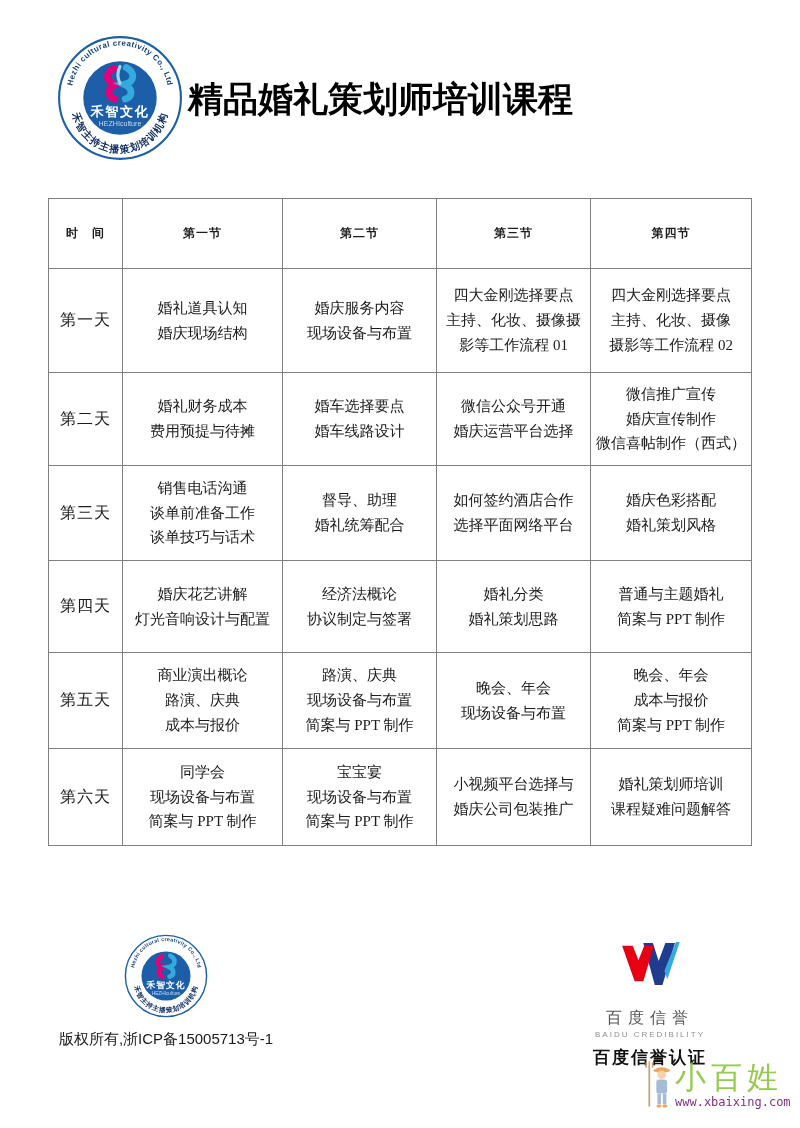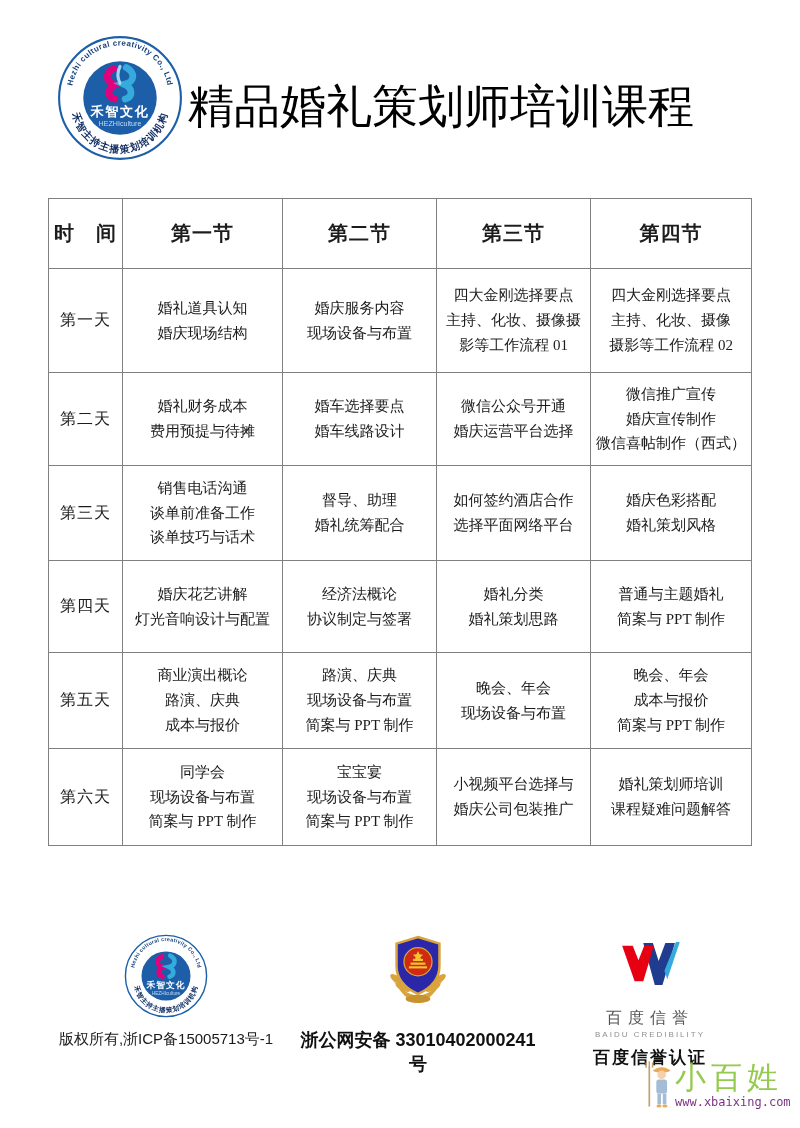--- a/index.html
+++ b/index.html
@@ -4,28 +4,28 @@
 <style>
   html,body{margin:0;padding:0;background:#fff;}
   .page{position:relative;width:800px;height:1128px;background:#ffffff;overflow:hidden;
         font-family:"Liberation Sans","DejaVu Sans",sans-serif;}
 
   
   .brand-logo{position:absolute;}
   .logo-header{left:57px;top:35px;}
   .page-title{position:absolute;left:188px;top:76px;width:540px;
       font-family:"Liberation Serif","DejaVu Serif",serif;
-      font-weight:normal;font-size:46px;color:#000;letter-spacing:0px;white-space:nowrap;}
+      font-weight:bold;font-size:35px;color:#000;letter-spacing:0px;white-space:nowrap;}
 
   
   table.course{position:absolute;left:48px;top:198px;border-collapse:collapse;table-layout:fixed;}
   table.course td{border:1px solid #808080;text-align:center;vertical-align:middle;
       font-family:"Liberation Serif","DejaVu Serif",serif;color:#1c1c1c;
       font-size:15px;line-height:1.65;white-space:pre-line;padding:2px 4px;box-sizing:border-box;}
-  table.course tr.head td{font-size:20px;font-weight:600;letter-spacing:1px;text-align:center;}
+  table.course tr.head td{font-size:12px;font-weight:600;letter-spacing:1px;text-align:center;}
   table.course td.day{font-size:16px;letter-spacing:1px;}
 
   
   .footer-block{position:absolute;text-align:center;}
   .fb-left{left:42px;top:934px;width:248px;}
   .fb-center{left:300px;top:932px;width:236px;}
   .fb-right{left:560px;top:940px;width:180px;}
   .fb-caption{margin-top:8px;font-size:15px;color:#1a1a1a;}
   .fb-police{margin-top:16px;font-size:18px;font-weight:bold;color:#111;}
   .baidu-name{margin-top:16px;font-size:16px;color:#555;letter-spacing:6px;}
@@ -175,37 +175,20 @@
         <textPath href="#arcBotF" startOffset="50%" text-anchor="middle">禾智主持主播策划培训机构</textPath>
       </text>
       <path d="M54 32 C45 37 46 45 56 47 C47 51 48 59 55 61" fill="none" stroke="#e0027d" stroke-width="6.5" stroke-linecap="round"></path>
       <path d="M66 31 C75 36 74 45 64 47 C73 51 72 59 65 61" fill="none" stroke="#35aadc" stroke-width="6.5" stroke-linecap="round"></path>
       <text x="60" y="77" text-anchor="middle" font-size="12.5" fill="#ffffff" font-weight="bold" letter-spacing="1.5">禾智文化</text>
       <text x="60" y="87" text-anchor="middle" font-size="6.8" fill="#c3daf2">HEZHIculture</text>
     </svg>
     <div class="fb-caption">版权所有,浙ICP备15005713号-1</div>
   </div>
 
-  <div class="footer-block fb-center">
-    <svg width="66" height="76" viewBox="0 0 80 90">
-      <path d="M6,50 Q24,84 40,85 Q56,84 74,50 Q60,74 40,76 Q20,74 6,50 Z" fill="#d9a43c"></path>
-      <ellipse cx="14" cy="56" rx="9" ry="4" fill="#d9a43c" transform="rotate(35 14 56)"></ellipse>
-      <ellipse cx="66" cy="56" rx="9" ry="4" fill="#d9a43c" transform="rotate(-35 66 56)"></ellipse>
-      <ellipse cx="22" cy="66" rx="10" ry="4" fill="#d9a43c" transform="rotate(25 22 66)"></ellipse>
-      <ellipse cx="58" cy="66" rx="10" ry="4" fill="#d9a43c" transform="rotate(-25 58 66)"></ellipse>
-      <ellipse cx="40" cy="80" rx="15" ry="5" fill="#c8922e"></ellipse>
-      <path d="M40,5 L66,13 L66,40 Q66,62 40,74 Q14,62 14,40 L14,13 Z" fill="#2a28a8" stroke="#d9a43c" stroke-width="3"></path>
-      <circle cx="40" cy="35" r="17" fill="#cf2a12" stroke="#d9a43c" stroke-width="1.5"></circle>
-      <path d="M40,22 l1.8,4 4.4,.4 -3.3,3 1,4.3 -3.9,-2.3 -3.9,2.3 1,-4.3 -3.3,-3 4.4,-.4 Z" fill="#f4c430"></path>
-      <rect x="31" y="36" width="18" height="2.6" fill="#f4c430"></rect>
-      <rect x="29" y="40.5" width="22" height="2.6" fill="#f4c430"></rect>
-      <rect x="34" y="31.5" width="12" height="2.6" fill="#f4c430"></rect>
-    </svg>
-    <div class="fb-police">浙公网安备 33010402000241号</div>
-  </div>
 
   <div class="footer-block fb-right">
     <svg width="60" height="48" viewBox="0 0 62 50">
       <polygon points="24,3 34,3 40,22 47,3 57,3 44,47 36,47" fill="#1f3c8f"></polygon>
       <polygon points="58,2 62,2 49,41 46,32" fill="#35aadc"></polygon>
       <polygon points="2,6 13,6 19,21 25,6 35,6 24,43 15,43" fill="#e60012"></polygon>
     </svg>
     <div class="baidu-name">百度信誉</div>
     <div class="baidu-sub">BAIDU CREDIBILITY</div>
     <div class="baidu-caption">百度信誉认证</div>

